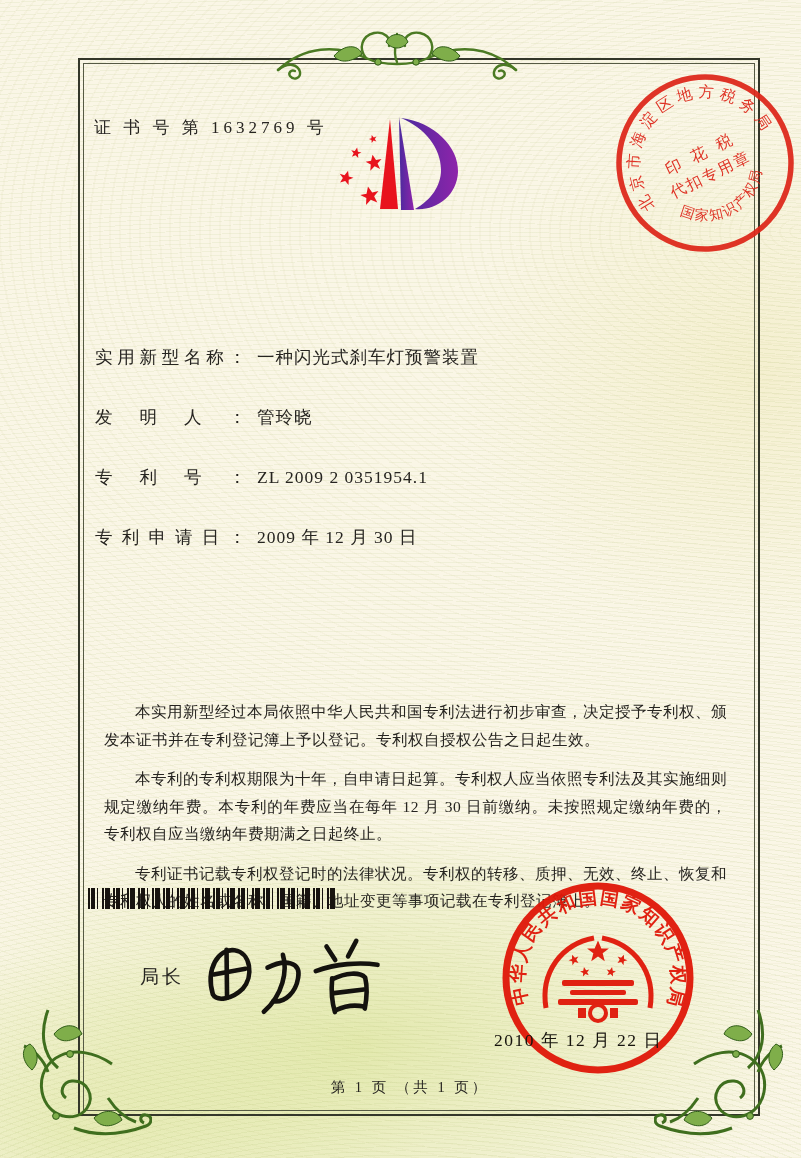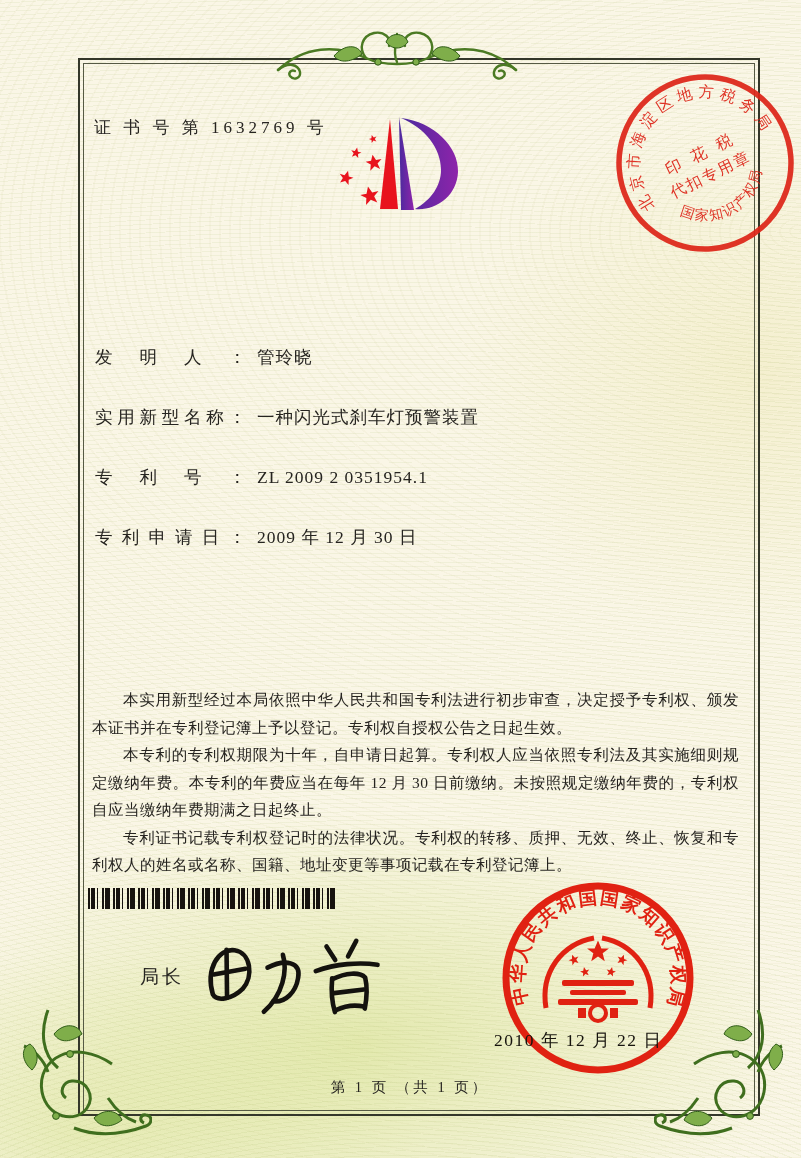--- a/index.html
+++ b/index.html
@@ -26,21 +26,21 @@
   .logo{position:absolute;left:332px;top:112px;}
   .title{position:absolute;left:80px;width:660px;top:241px;text-align:center;
          font-size:42px;font-weight:bold;letter-spacing:7px;color:#171715;}
   
   .fields{position:absolute;left:95px;top:345px;right:70px;font-size:17.5px;}
   .f-row{height:60px;}
   .f-label{display:inline-block;width:152px;text-align-last:justify;text-justify:inter-ideograph;letter-spacing:1px;}
   .f-value{margin-left:10px;letter-spacing:1px;}
   
   .paras{position:absolute;left:92px;right:62px;top:686px;font-size:15.5px;line-height:27.5px;}
-  .paras p{margin:0;text-indent:2em;text-align:justify;letter-spacing:.5px;}
+  .paras p{margin:12px;text-indent:2em;text-align:justify;letter-spacing:.5px;}
   
   .barcode{position:absolute;left:88px;top:888px;width:250px;height:21px;
     background:repeating-linear-gradient(90deg,
       #17130f 0 2px, transparent 2px 3px,
       #17130f 3px 7px, transparent 7px 9px,
       #17130f 9px 10px, transparent 10px 14px,
       #17130f 14px 16px, transparent 16px 17px,
       #17130f 17px 22px, transparent 22px 25px);}
   
   .sig-title{position:absolute;left:140px;top:964px;font-size:19px;letter-spacing:3px;}
@@ -156,24 +156,24 @@
         <textPath href="#taxBot">国家知识产权局</textPath>
       </text>
       <text x="95" y="90" text-anchor="middle" font-size="16" letter-spacing="4">印 花 税</text>
       <text x="95" y="113" text-anchor="middle" font-size="15.5" letter-spacing="2">代扣专用章</text>
     </g>
   </svg>
 
 
   <div class="fields">
     <div class="f-row">
+      <span class="f-label">实用新型名称：</span><span class="f-value">一种闪光式刹车灯预警装置</span>
+    </div>
+    <div class="f-row">
       <span class="f-label">发明人：</span><span class="f-value">管玲晓</span>
-    </div>
-    <div class="f-row">
-      <span class="f-label">实用新型名称：</span><span class="f-value">一种闪光式刹车灯预警装置</span>
     </div>
     <div class="f-row">
       <span class="f-label">专利号：</span><span class="f-value">ZL 2009 2 0351954.1</span>
     </div>
     <div class="f-row">
       <span class="f-label">专利申请日：</span><span class="f-value">2009 年 12 月 30 日</span>
     </div>
   </div>
 
   <div class="paras">

